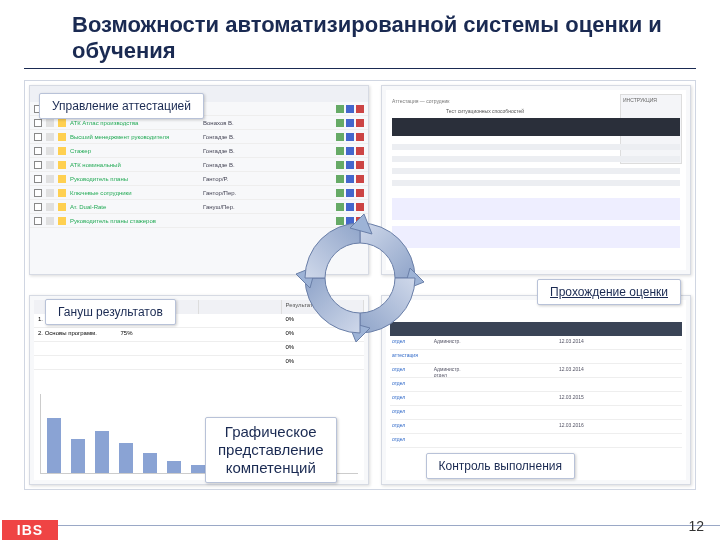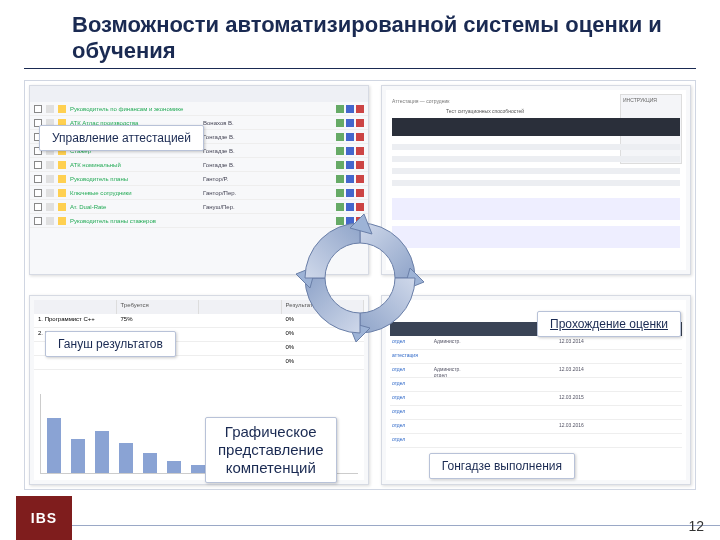--- a/index.html
+++ b/index.html
@@ -39,31 +39,31 @@
   .p3 .trow div { flex:1; padding:2px 4px; }
   .p3 .bars { position:absolute; bottom:6px; left:6px; right:6px; height:80px; display:flex; align-items:flex-end; gap:10px; padding:0 6px; border-left:1px solid #ccc; border-bottom:1px solid #ccc; }
   .p3 .bars .b { width:14px; background:#8aa3d4; }
 
   .p4 .mock { position:absolute; inset:4px; background:#fff; }
   .p4 .thbar { height:14px; background:#3a4456; margin:4px 4px 0 4px; }
   .p4 .drow { display:flex; height:14px; font-size:5px; border-bottom:1px solid #eee; margin:0 4px; color:#556; }
   .p4 .drow div { flex:1; padding:2px; overflow:hidden; }
   .p4 .drow .link { color:#2a65c7; }
 
-  .tag { position:absolute; background:#fff; border:1px solid #b8c2d8; color:#1a2a52; font-size:12px; padding:5px 12px; border-radius:2px; box-shadow:1px 1px 3px rgba(0,0,0,0.2); white-space:nowrap; text-align:center; z-index:10;margin-top:32px; }
+  .tag { position:absolute; background:#fff; border:1px solid #b8c2d8; color:#1a2a52; font-size:12px; padding:5px 12px; border-radius:2px; box-shadow:1px 1px 3px rgba(0,0,0,0.2); white-space:nowrap; text-align:center; z-index:10; }
   .tag.t1 { left:14px; top:12px; }
   .tag.t2 { right:14px; top:198px;text-decoration:underline; }
   .tag.t3 { left:20px; top:218px; }
   .tag.t4 { right:120px; bottom:10px; }
   .tag.t5 { left:180px; bottom:6px; line-height:1.2; font-size:15px; }
 
   .cycle { position:absolute; left:50%; top:50%; width:140px; height:140px; transform:translate(-50%,-55%); z-index:5; }
 
   .footer { position:absolute; left:0; right:0; bottom:0; height:32px; }
-  .ibs { position:absolute; left:16px; bottom:0; width:56px; height:44px; background:#7f1d1d; color:#fff; font-weight:bold; font-size:14px; display:flex; align-items:center; justify-content:center; letter-spacing:1px; }
+  .ibs { position:absolute; left:2px; bottom:0; width:56px; height:20px; background:#ef4444; color:#fff; font-weight:bold; font-size:14px; display:flex; align-items:center; justify-content:center; letter-spacing:1px; }
   .pagenum { position:absolute; right:16px; bottom:6px; font-size:14px; color:#333; }
   .footline { position:absolute; left:58px; right:0; bottom:14px; height:1px; background:#9aa8c6; }
 </style>
 </head>
 <body>
 
 <div class="slide">
   <div class="title">Возможности автоматизированной системы оценки и обучения</div>
   <div class="title-underline"></div>
 
@@ -353,21 +353,21 @@
               <path d="M0,-55 A55,55 0 0,1 55,0 L35,0 A35,35 0 0,0 0,-35 Z" fill="url(#g)" stroke="#6a7fa8"></path>
               <path d="M50,-10 L64,4 L44,12 Z" fill="#9db3d6" stroke="#6a7fa8"></path>
             </g>
         </g>
       </svg>
     </div>
 
     <div class="tag t1">Управление аттестацией</div>
     <div class="tag t2">Прохождение оценки</div>
     <div class="tag t3">Гануш результатов</div>
-    <div class="tag t4">Гонгадзе выполнения</div>
+    <div class="tag t4">Контроль выполнения</div>
     <div class="tag t5" id="tag5">Графическое<br>представление<br>компетенций</div>
 
   </div>
 
   <div class="footer">
     <div class="footline"></div>
     <div class="ibs">IBS</div>
     <div class="pagenum">12</div>
   </div>
 </div>

